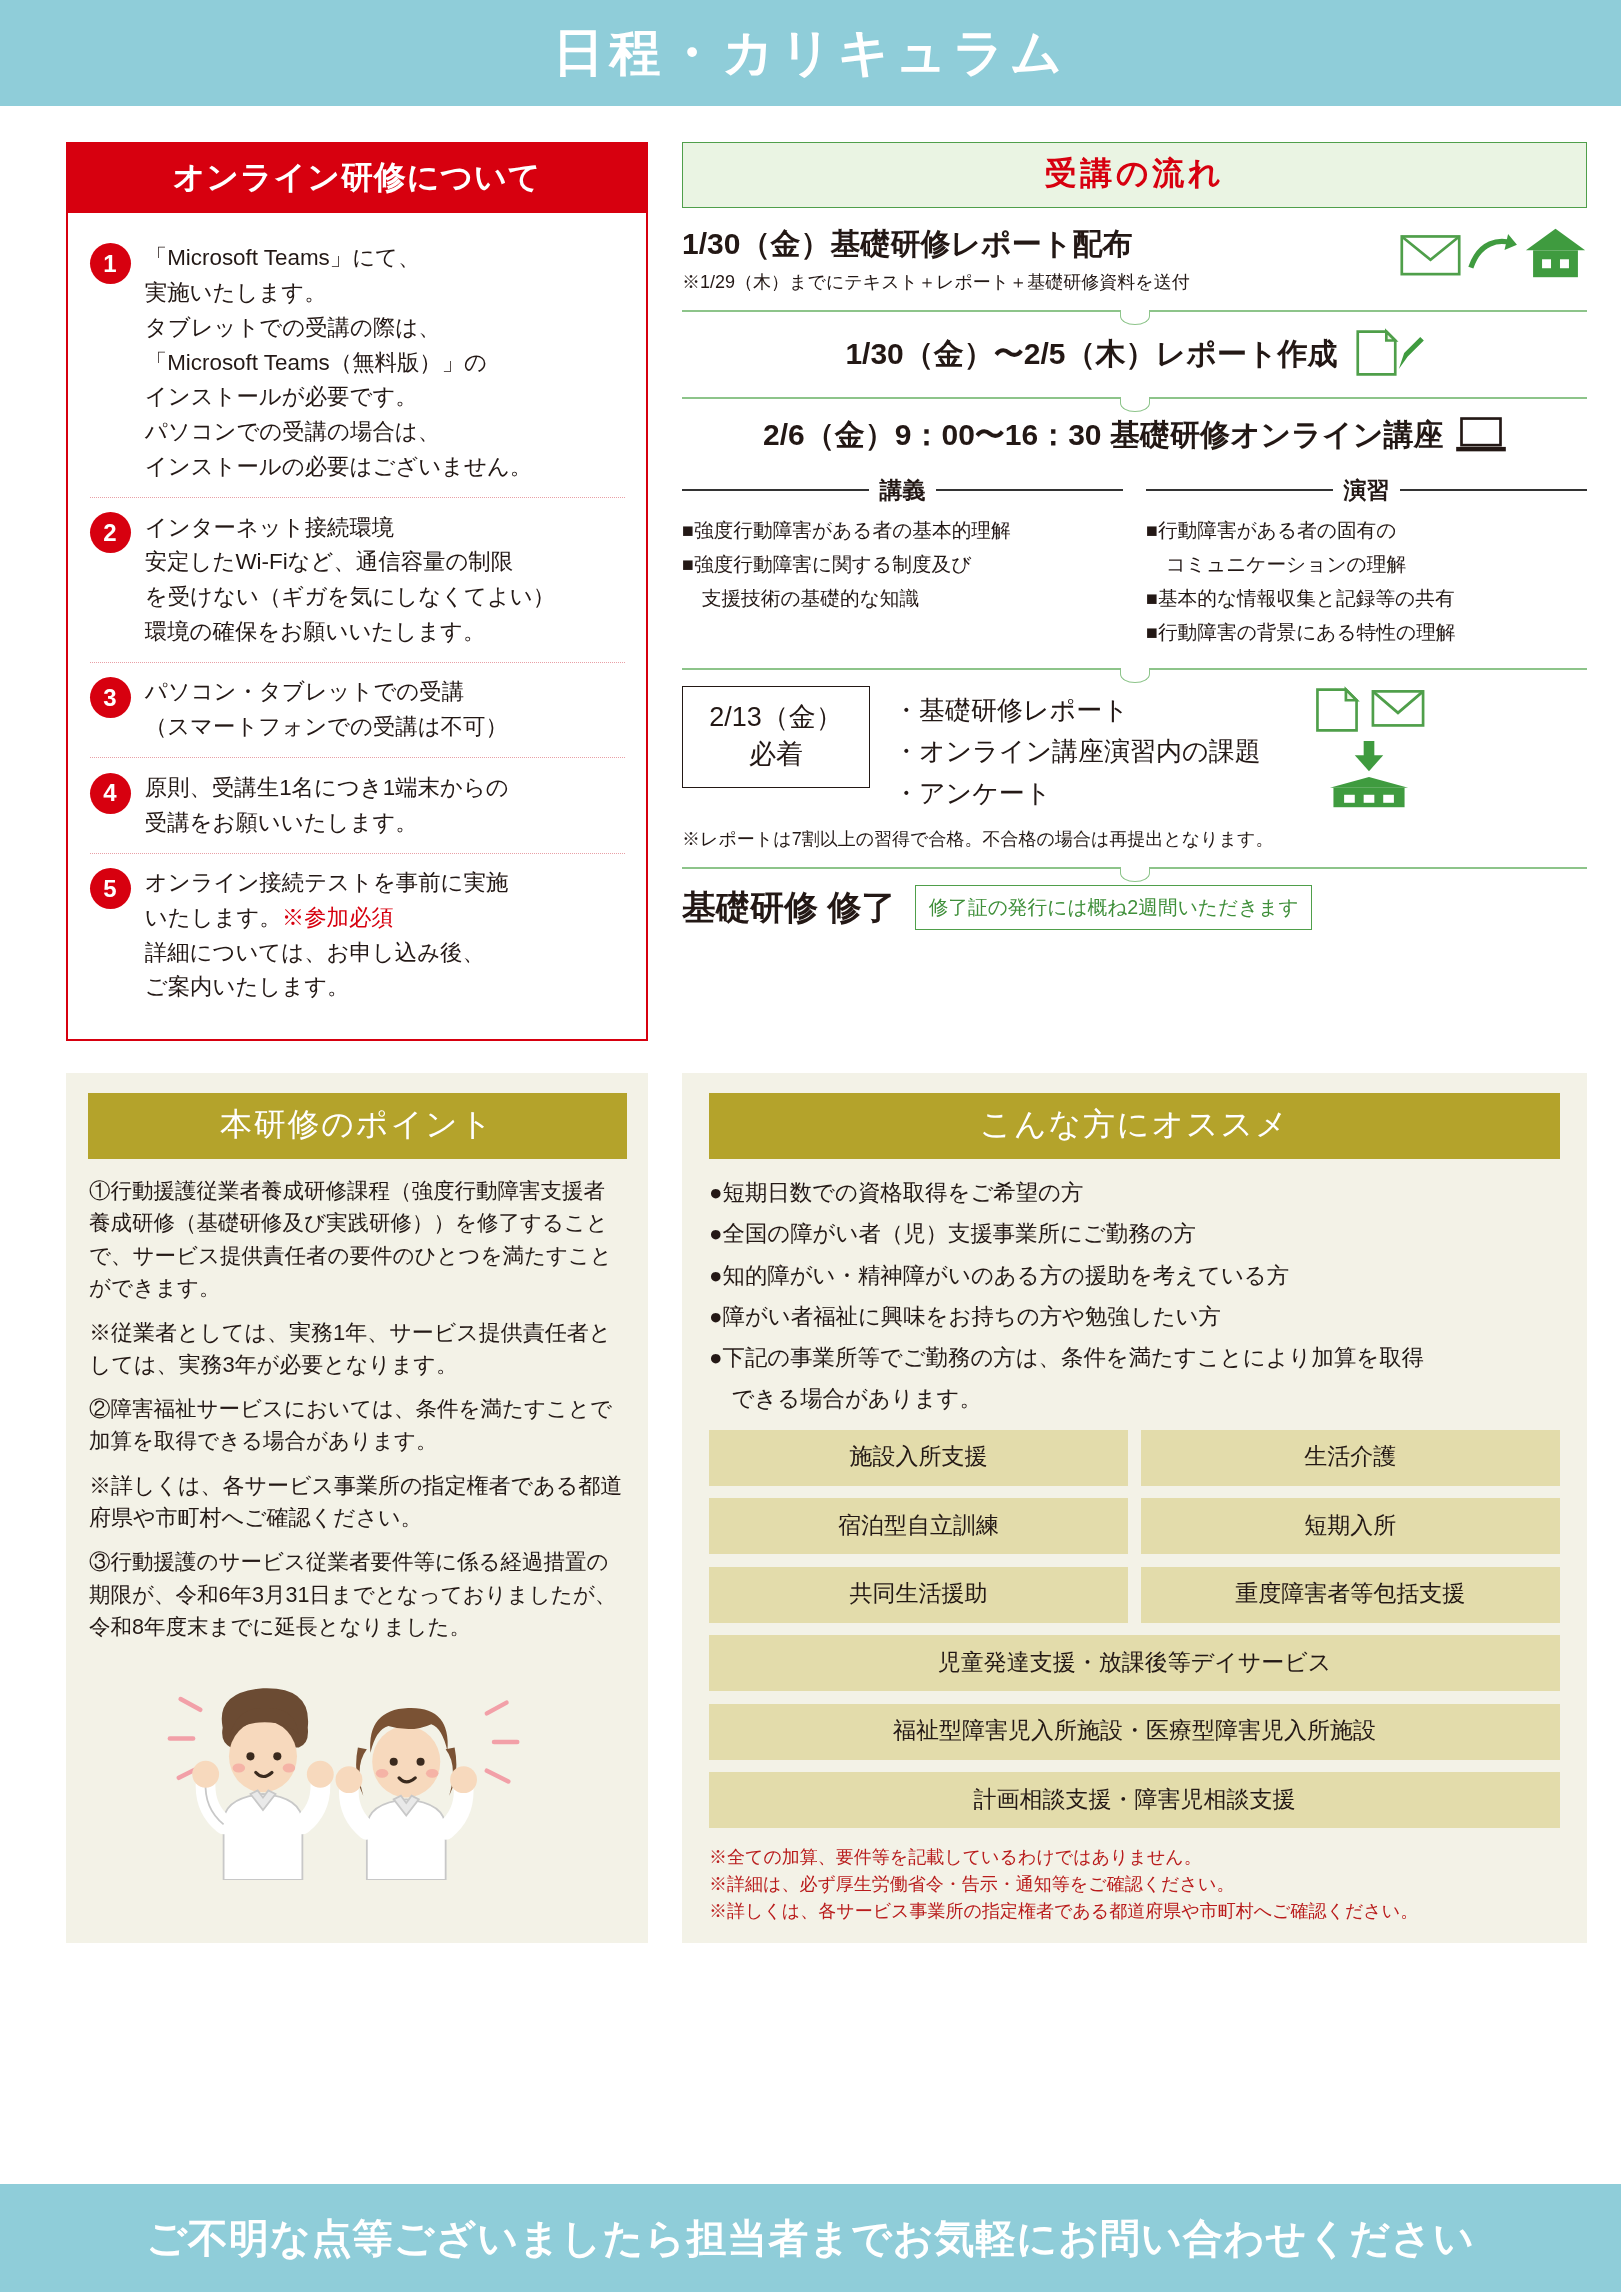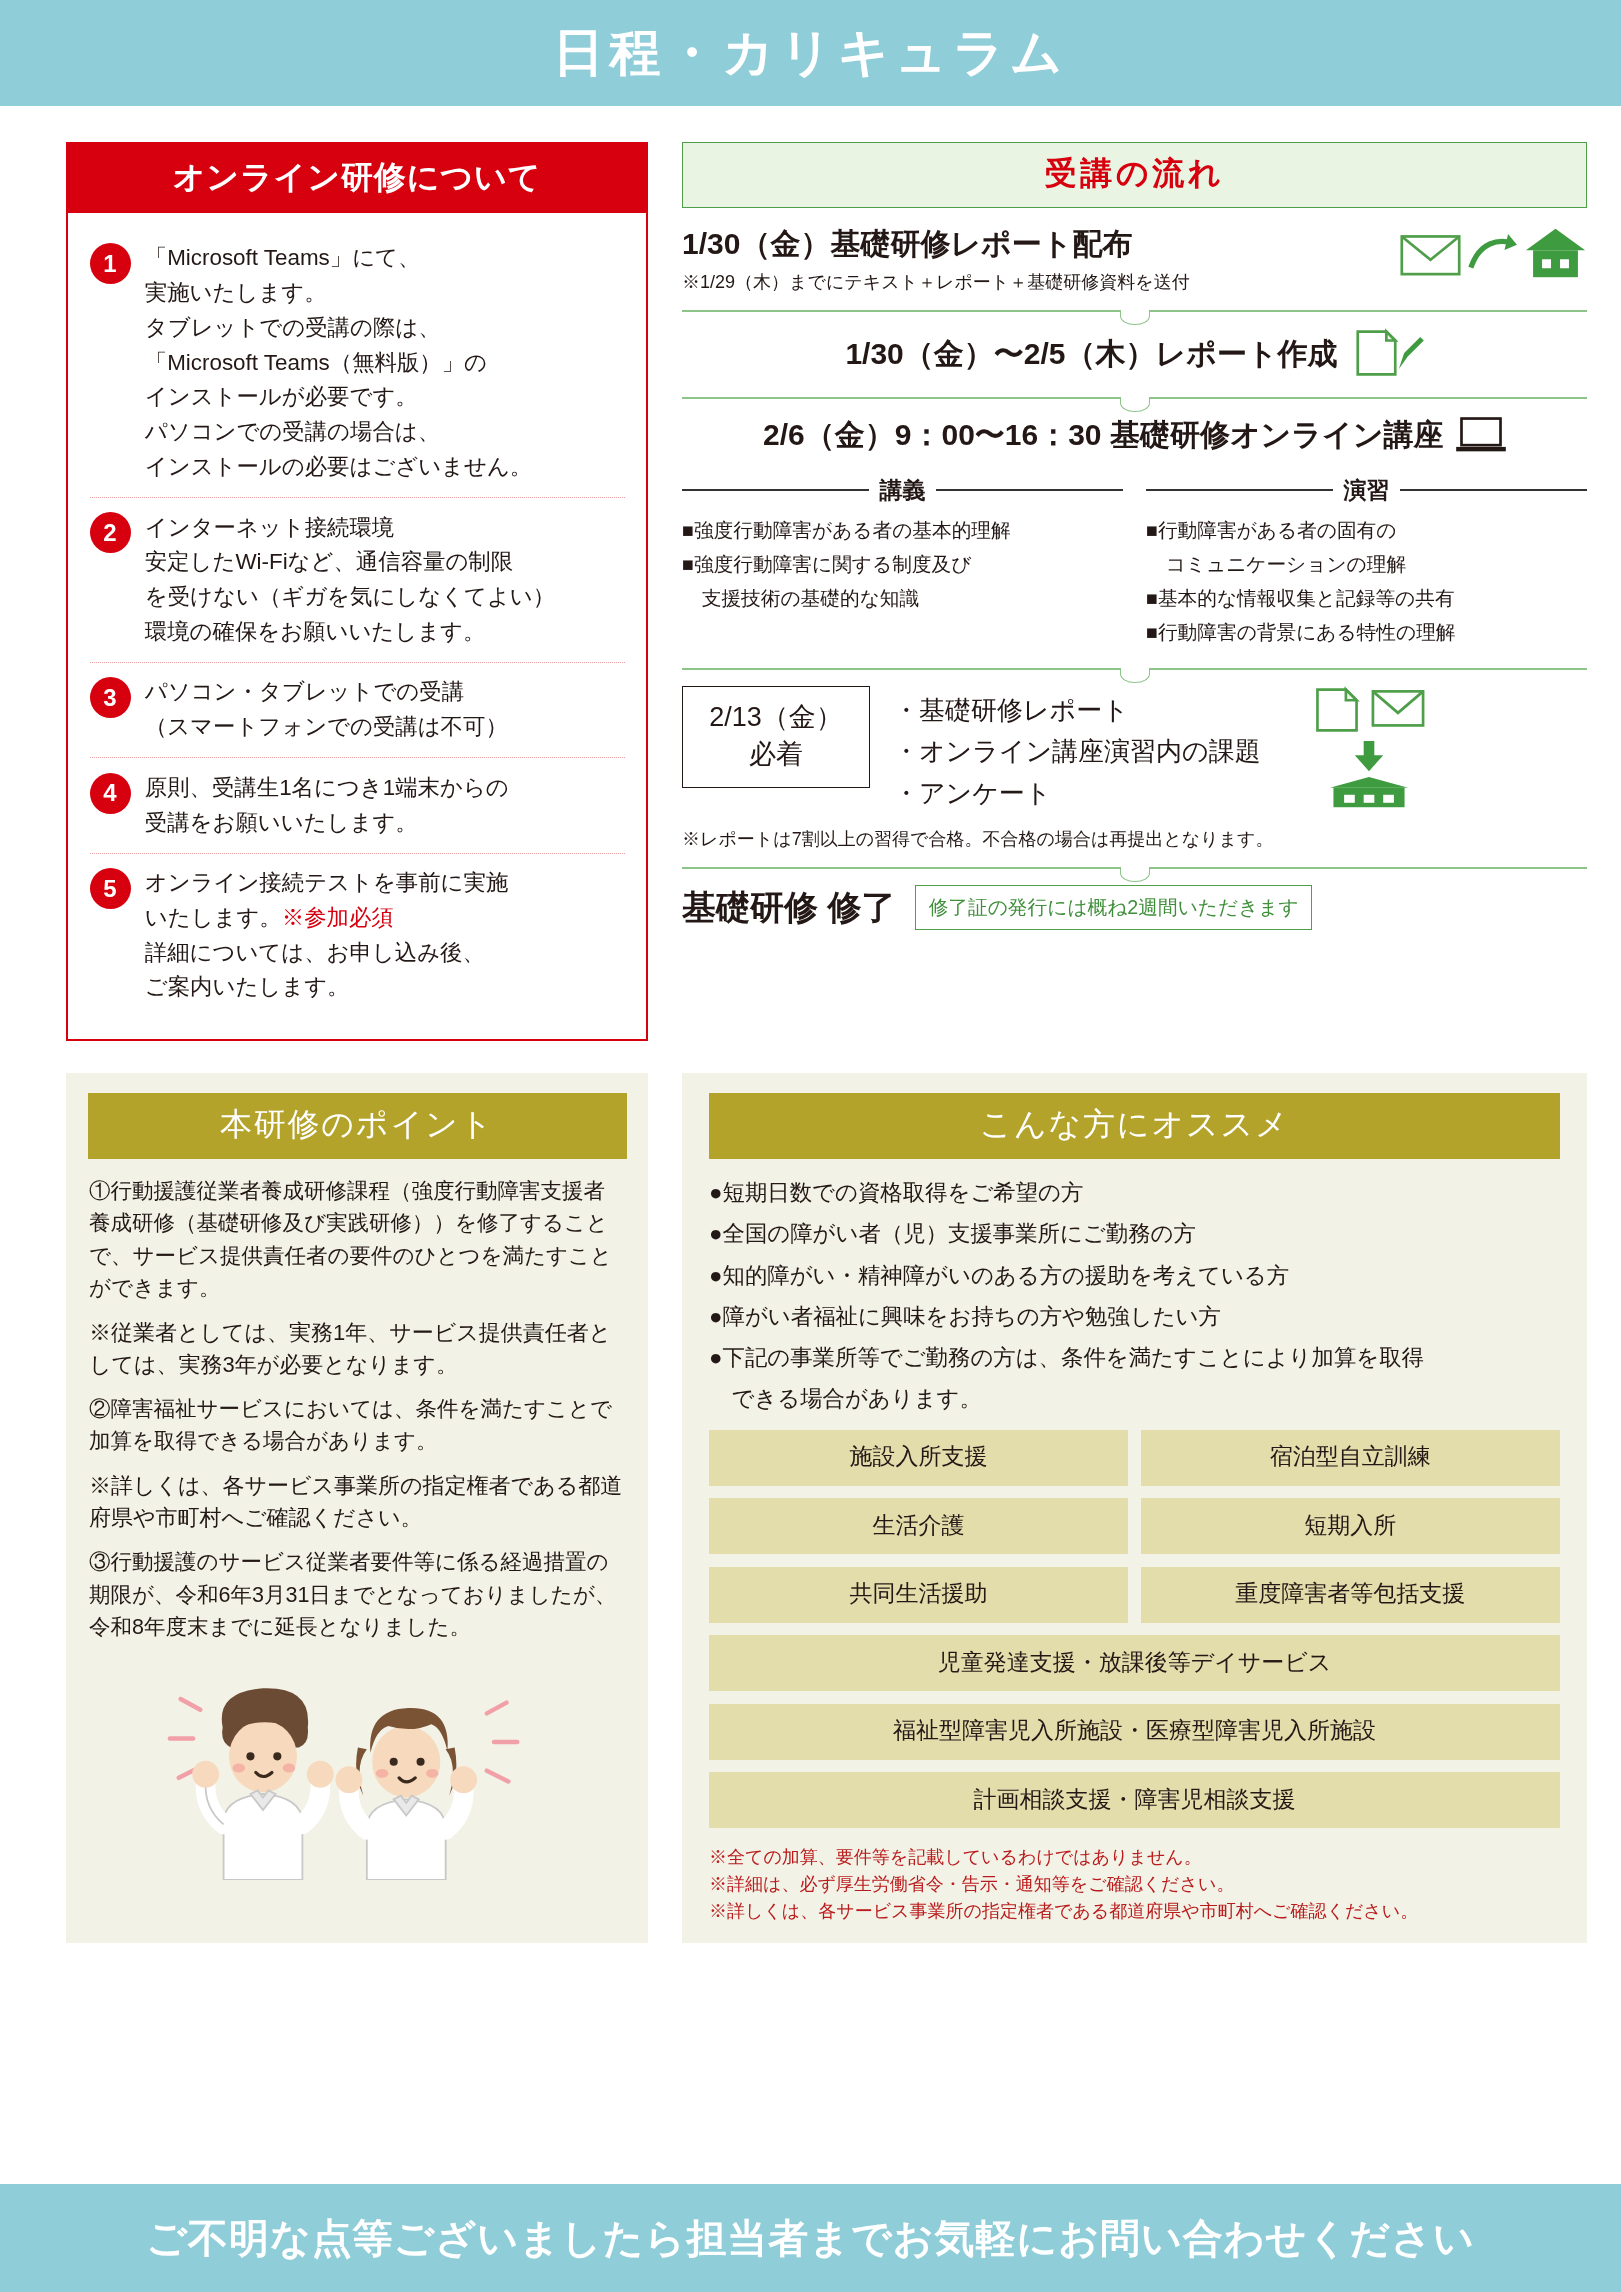--- a/index.html
+++ b/index.html
@@ -570,22 +570,22 @@
           <div>●短期日数での資格取得をご希望の方</div>
           <div>●全国の障がい者（児）支援事業所にご勤務の方</div>
           <div>●知的障がい・精神障がいのある方の援助を考えている方</div>
           <div>●障がい者福祉に興味をお持ちの方や勉強したい方</div>
           <div>●下記の事業所等でご勤務の方は、条件を満たすことにより加算を取得</div>
           <div>　できる場合があります。</div>
         </div>
 
         <div class="tag-grid">
           <div class="tag half">施設入所支援</div>
+          <div class="tag half">生活介護</div>
           <div class="tag half">宿泊型自立訓練</div>
-          <div class="tag half">生活介護</div>
           <div class="tag half">短期入所</div>
           <div class="tag half">共同生活援助</div>
           <div class="tag half">重度障害者等包括支援</div>
           <div class="tag full">児童発達支援・放課後等デイサービス</div>
           <div class="tag full">福祉型障害児入所施設・医療型障害児入所施設</div>
           <div class="tag full">計画相談支援・障害児相談支援</div>
         </div>
 
         <div class="foot-notes">
           <div>※全ての加算、要件等を記載しているわけではありません。</div>

